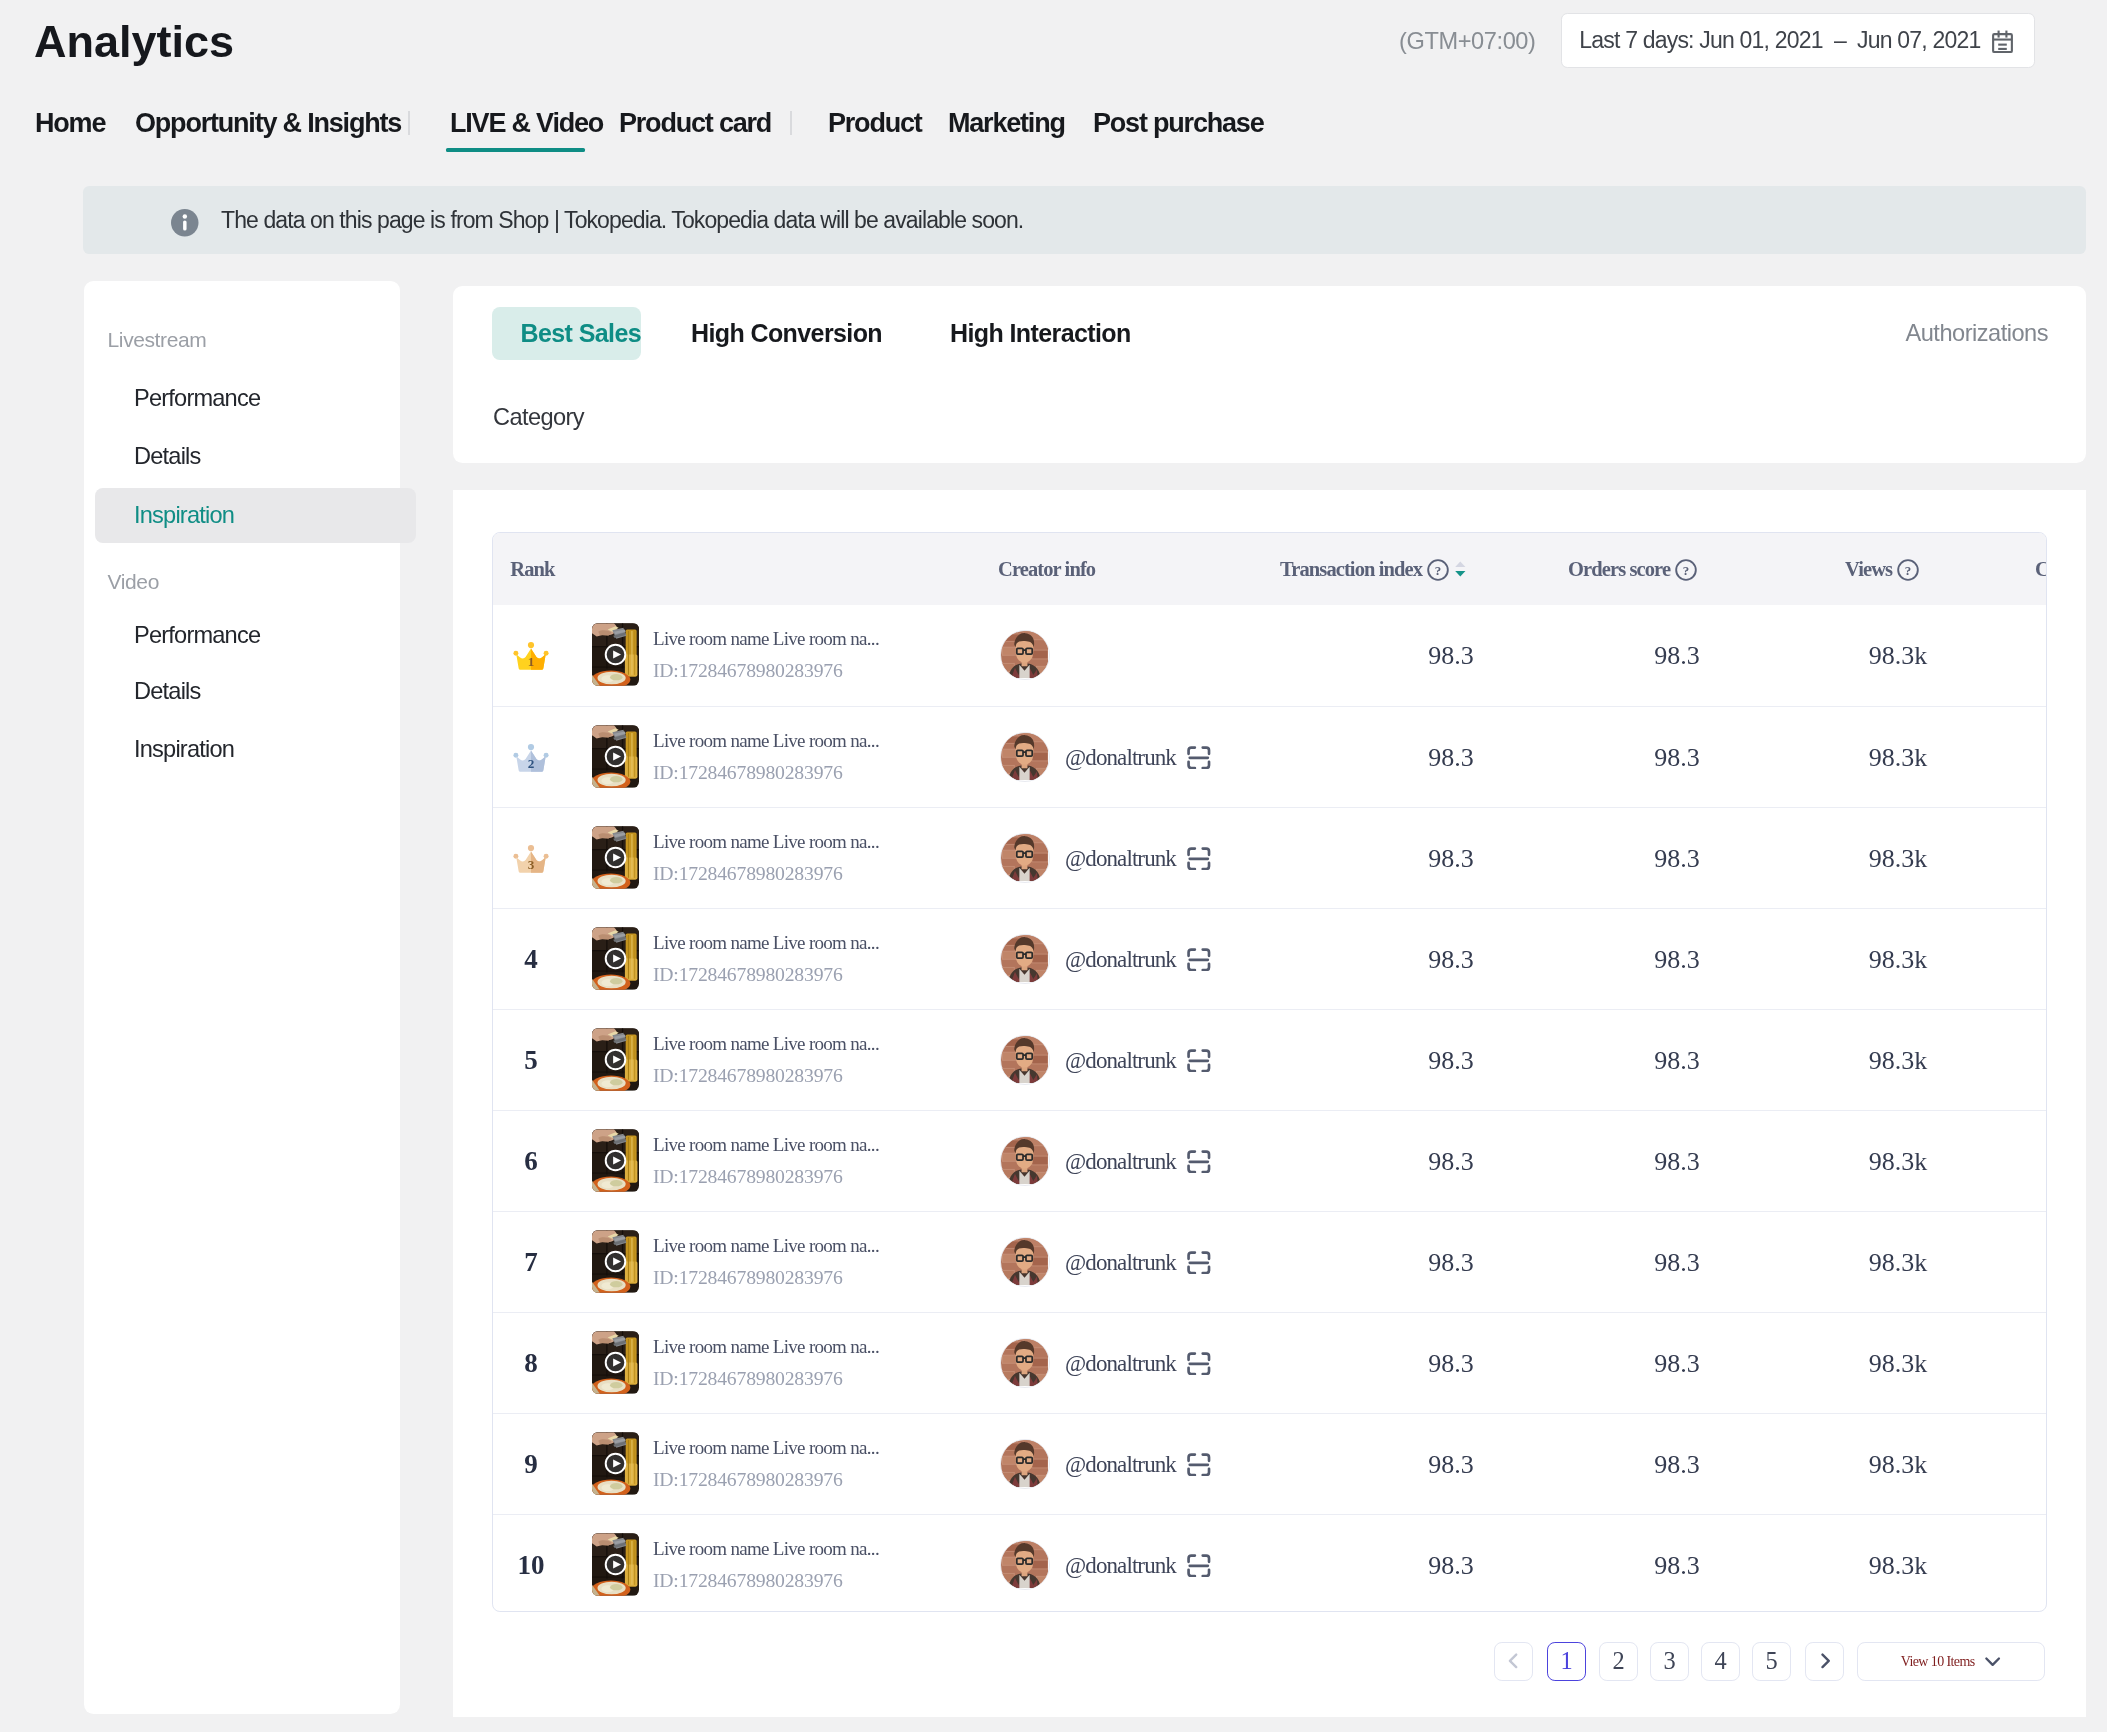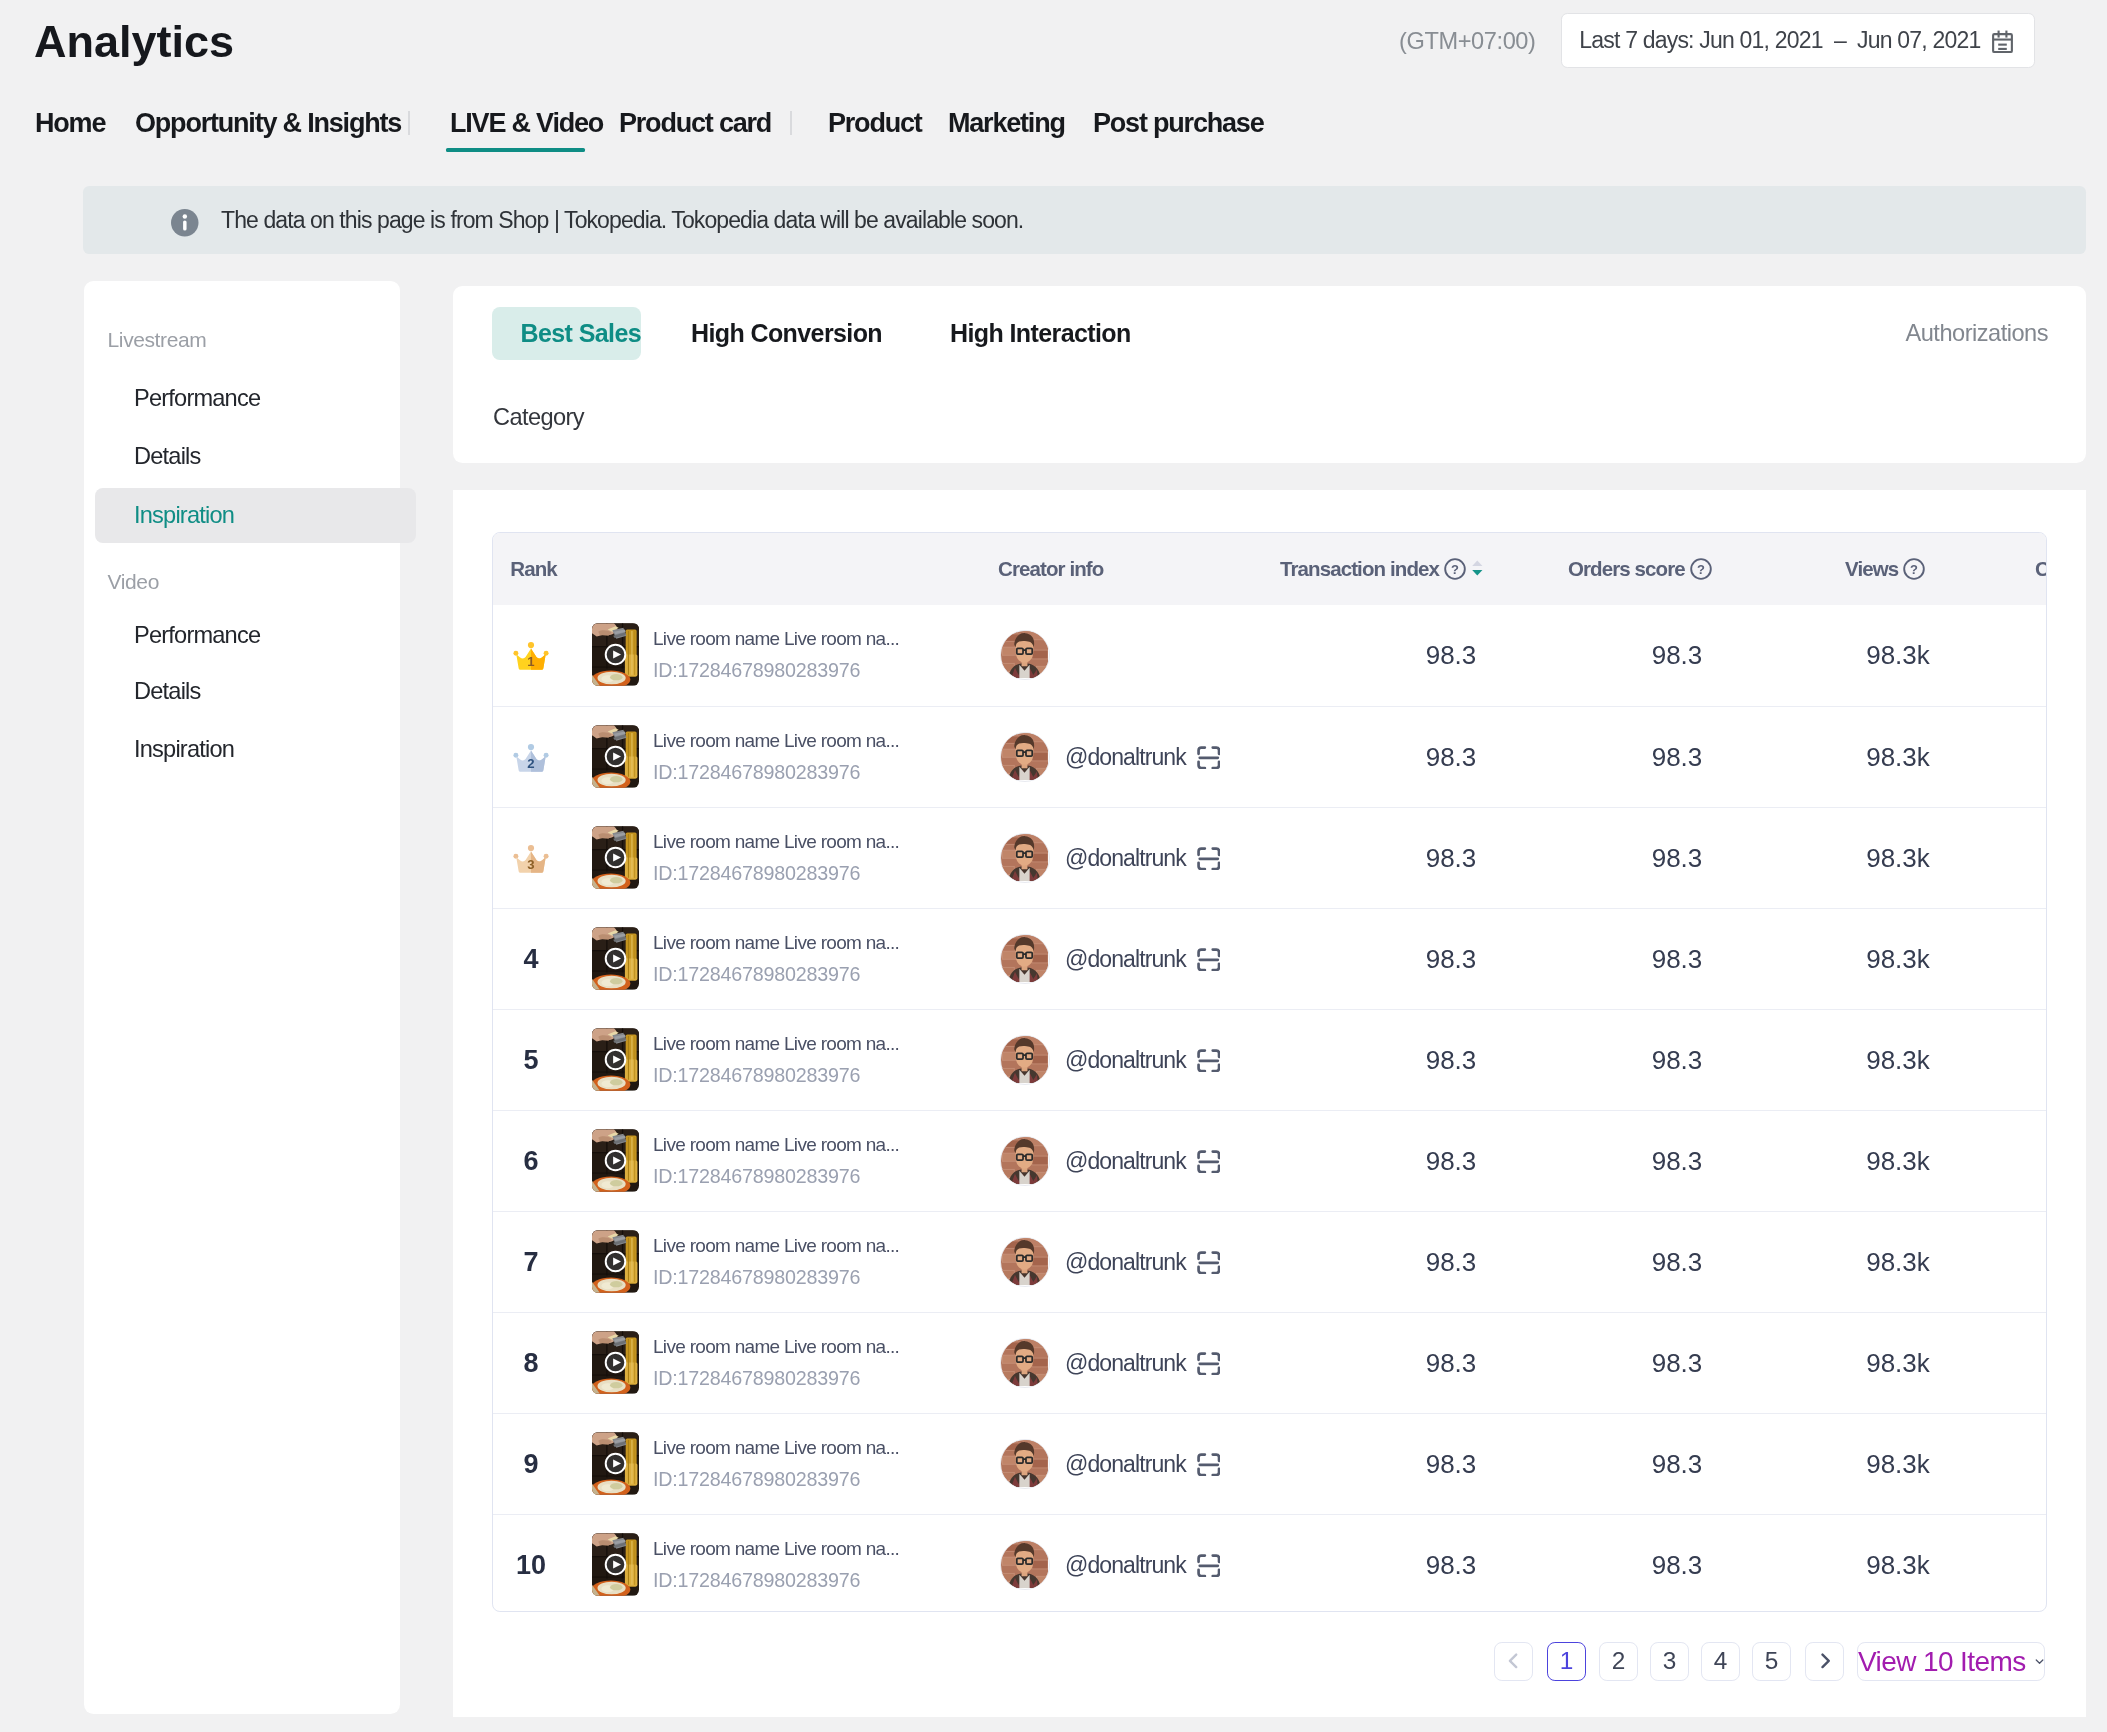--- a/index.html
+++ b/index.html
@@ -18,21 +18,21 @@
 .sblabel { position:absolute; left:23.6px; font-size:21px; letter-spacing:-0.4px; color:#9b9fa6; }
 .sbitem { position:absolute; left:50px; font-size:23.6px; letter-spacing:-0.8px; color:#23262c; }
 .sbactive { position:absolute; left:11px; top:207px; width:321px; height:55px; background:#e8e8ea; border-radius:7.9px; display:flex; align-items:center; }
 .sbactive span { margin-left:39px; font-size:23.6px; letter-spacing:-0.8px; color:#0f8d85; }
 .fcard { position:absolute; left:453px; top:286px; width:1633px; height:177px; background:#fff; border-radius:9.4px; }
 .pill { position:absolute; left:39px; top:21px; width:149px; height:53px; background:#d9edea; border-radius:7.9px; text-align:right; line-height:53px; font-size:25px; font-weight:bold; letter-spacing:-0.6px; color:#0f8d85; }
 .tab { position:absolute; top:21px; height:53px; line-height:53px; font-size:25px; font-weight:bold; letter-spacing:-0.6px; color:#17191d; }
 .auth { position:absolute; right:38px; top:21px; height:53px; line-height:53px; font-size:23.6px; letter-spacing:-0.5px; color:#82878f;text-align:center; }
 .catlabel { position:absolute; left:40px; top:100px; height:63px; line-height:63px; font-size:23.6px; letter-spacing:-0.6px; color:#33363c; }
 .select { position:absolute; left:160px; top:100px; width:343px; height:63px; background:#fff; border:1.6px solid #d9dadd; border-radius:6.3px; line-height:60px; padding-left:19px; font-size:23.6px; letter-spacing:-0.5px; color:#26292e; }
-.tcard { position:absolute; left:453px; top:490px; width:1633px; height:1227px; background:#fff; border-radius:0; }
+.tcard { position:absolute; left:453px; top:490px; width:1633px; height:1227px; background:#fff; border-radius:0;font-family:Liberation Serif, serif; }
 .tablewrap { position:absolute; left:39px; top:42px; width:1555px; height:1080px; border:1.6px solid #e0e4f1; border-radius:7.9px; overflow:hidden; }
 .thead { position:absolute; left:0; top:0; width:100%; height:72px; background:#f4f4f7; }
 .th { position:absolute; top:0; height:72px; line-height:72px; font-size:20.5px; font-weight:bold; letter-spacing:-0.9px; color:#5a6178; white-space:nowrap; }
 .th .light { font-weight:normal; }
 .qm { display:inline-block; vertical-align:middle; margin-left:4.7px; margin-top:-3.1px; width:22px; height:22px; }
 .sorticon { display:inline-block; vertical-align:middle; margin-left:5.5px; margin-top:-3.1px; width:12.6px; height:20.5px; }
 .rows { position:absolute; left:0; top:72px; width:100%; }
 .row { position:relative; width:100%; height:101px; border-top:1.6px solid #ebedf4; }
 .row:first-child { border-top:none; }
 .rankcell { position:absolute; left:0; top:0; width:76px; height:101px; display:flex; align-items:center; justify-content:center; }
@@ -43,21 +43,21 @@
 .lititle { font-size:19px; letter-spacing:-0.7px; color:#4a5065; line-height:33px; white-space:nowrap; }
 .liid { font-size:19.7px; letter-spacing:-0.2px; color:#9aa0b0; line-height:30px; }
 .avatar { position:absolute; left:507px; top:25px; width:50px; height:50px; border-radius:50%; overflow:hidden; border:1.6px solid #e8eaf0; }
 .handle { position:absolute; left:572px; top:0; height:101px; display:flex; align-items:center; font-size:23px; letter-spacing:-0.9px; color:#3e4458; white-space:nowrap; }
 .scan { width:23.6px; height:23.6px; margin-left:11px; }
 .val { position:absolute; top:0; height:101px; line-height:101px; font-size:26px; color:#353c50; text-align:center; }
 .tx { left:840px; width:236px; }
 .orders { left:1066px; width:236px; }
 .views { left:1287px; width:236px; }
 .pgbtn { position:absolute; top:1152px; width:39px; height:39px; border:1.6px solid #e3e6f2; border-radius:7.9px; background:#fff; text-align:center; line-height:35px; font-size:24.4px; color:#3f4557; }
-.viewbox { position:absolute; top:1152px; left:1404px; width:188px; height:39px; border:1.6px solid #e3e6f2; border-radius:7.9px; background:#fff; display:flex; align-items:center; justify-content:center; font-size:28px; letter-spacing:-0.6px; color:#a21caf; white-space:nowrap; }
+.viewbox { position:absolute; top:1152px; left:1404px; width:188px; height:39px; border:1.6px solid #e3e6f2; border-radius:7.9px; background:#fff; display:flex; align-items:center; justify-content:center; font-size:14px; letter-spacing:-0.6px; color:#7f1d1d; white-space:nowrap; }
 </style></head>
 <body>
 <svg width="0" height="0" style="position:absolute">
 <defs>
 <symbol id="thumbv" viewBox="0 0 60 80">
   <rect width="60" height="80" fill="#211811"></rect>
   <rect x="0" y="0" width="60" height="30" fill="#2a1f17"></rect>
   <line x1="19" y1="0" x2="19" y2="58" stroke="#150e0a" stroke-width="1.6"></line>
   <line x1="39" y1="0" x2="39" y2="58" stroke="#150e0a" stroke-width="1.6"></line>
   <line x1="0" y1="30" x2="60" y2="30" stroke="#150e0a" stroke-width="1.6"></line>

